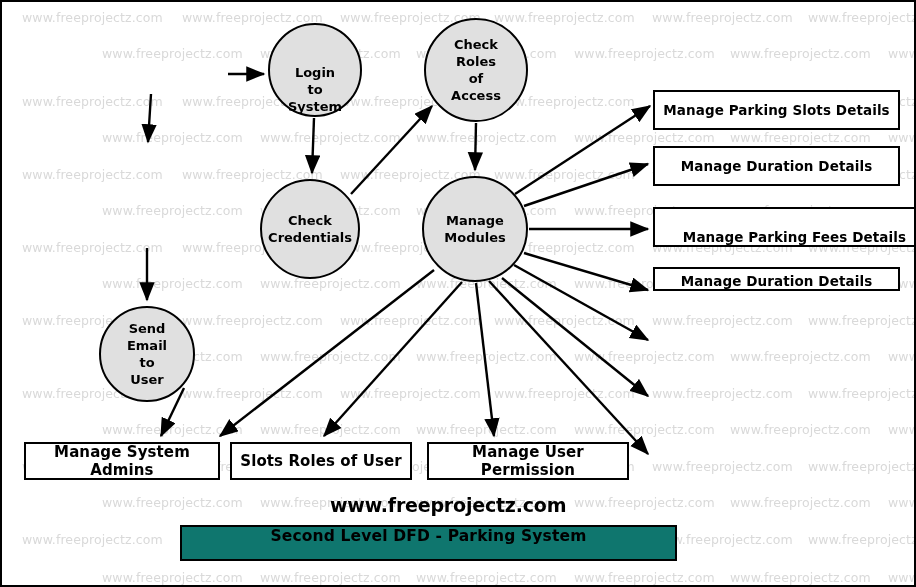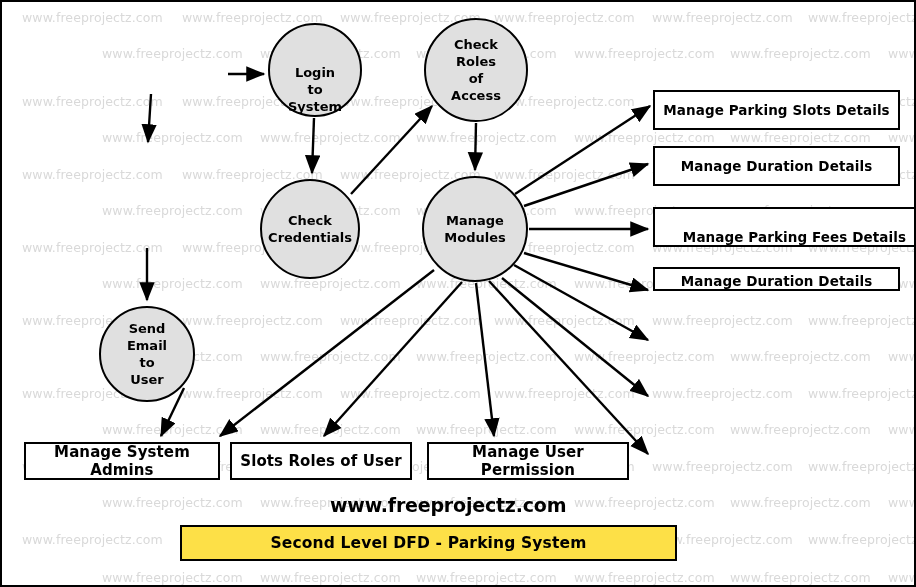--- a/index.html
+++ b/index.html
@@ -77,23 +77,23 @@
 
   .brandline{
     position:absolute;
     font-weight:bold;
     font-size:19px;
     color:#000000;
     white-space:nowrap;
     letter-spacing:-0.2px;
   }
   .titlebox{
-    background:#fde047;
+    background:#0f766e;
     border:2.6px solid #000000;
-    display:flex;align-items:center;justify-content:center;
+    display:flex;align-items:flex-start;justify-content:center;
     font-weight:bold;
     font-size:15.5px;
     color:#000000;
     letter-spacing:0.15px;
   }
 </style>
 </head>
 <body>
 
 <div id="canvas">

